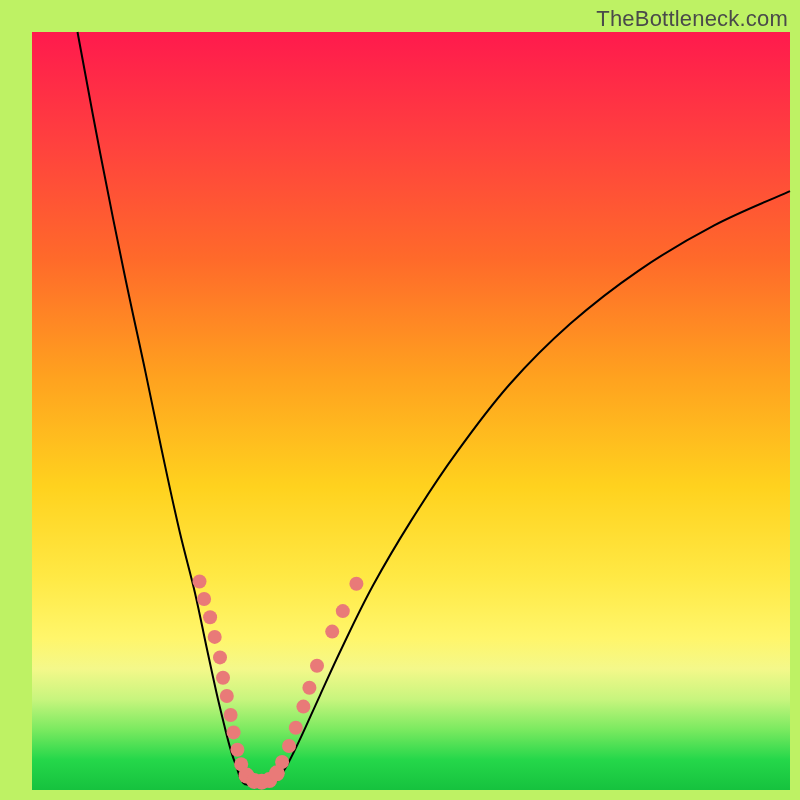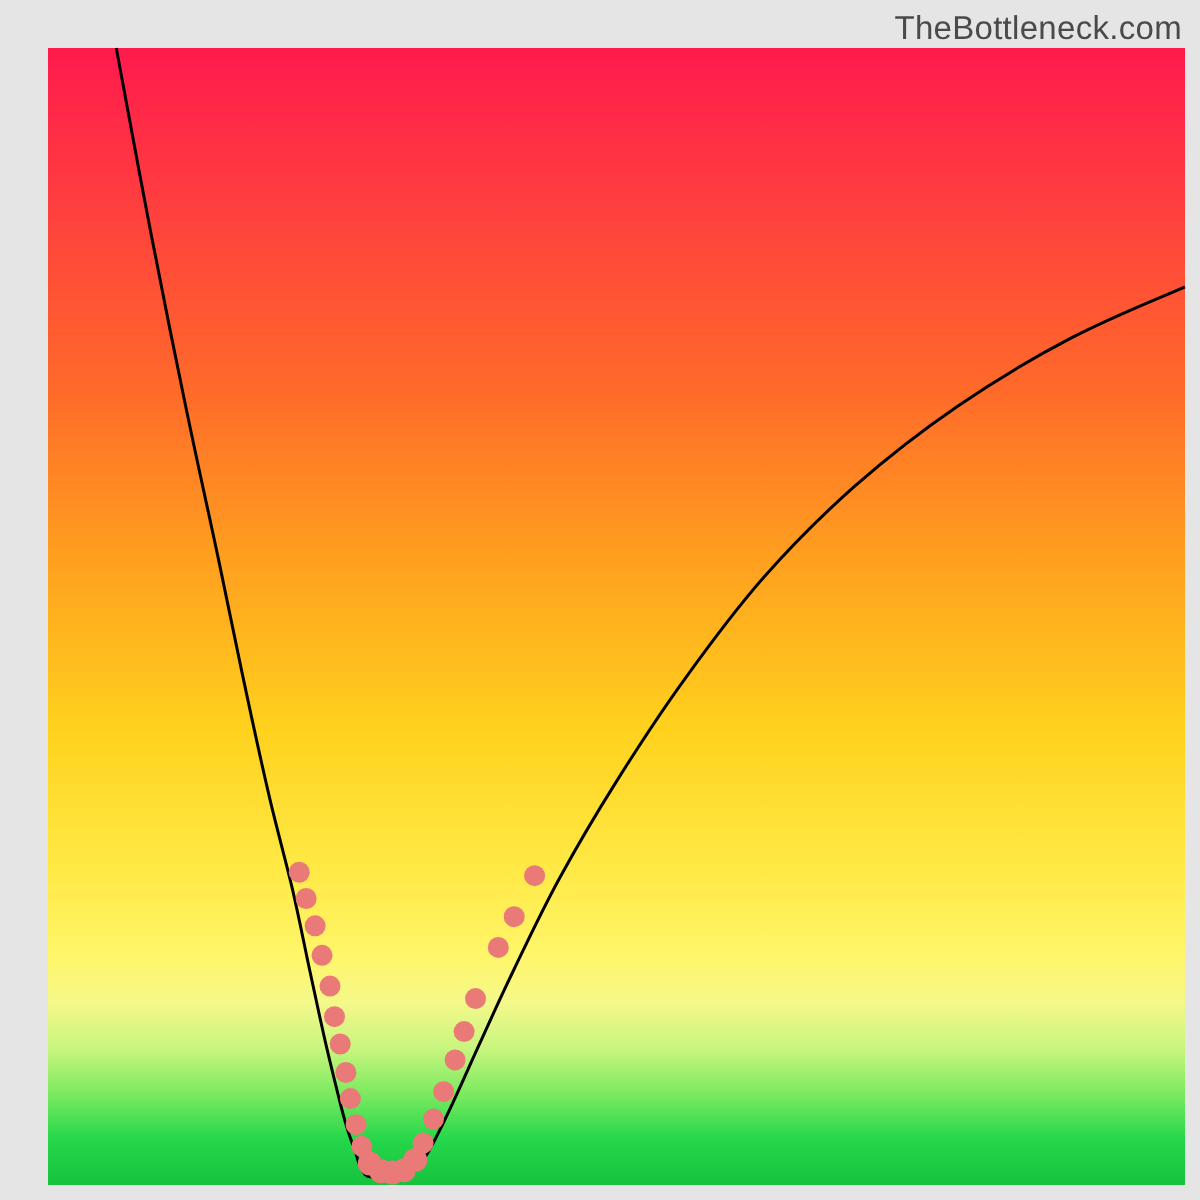--- a/index.html
+++ b/index.html
@@ -10,21 +10,21 @@
     overflow: hidden;
     background: #000;
     font-family: Arial, Helvetica, sans-serif;
   }
   .frame {
     position: absolute;
     left: 0;
     top: 0;
     width: 800px;
     height: 800px;
-    background: #e5e5e5;
+    background: #bef264;
   }
   .plot {
     position: absolute;
     background: linear-gradient(to bottom,
       #ff1a4d 0%,
       #ff3f3f 14%,
       #ff6a2a 30%,
       #ffa01f 45%,
       #ffd21e 60%,
       #ffe945 72%,

